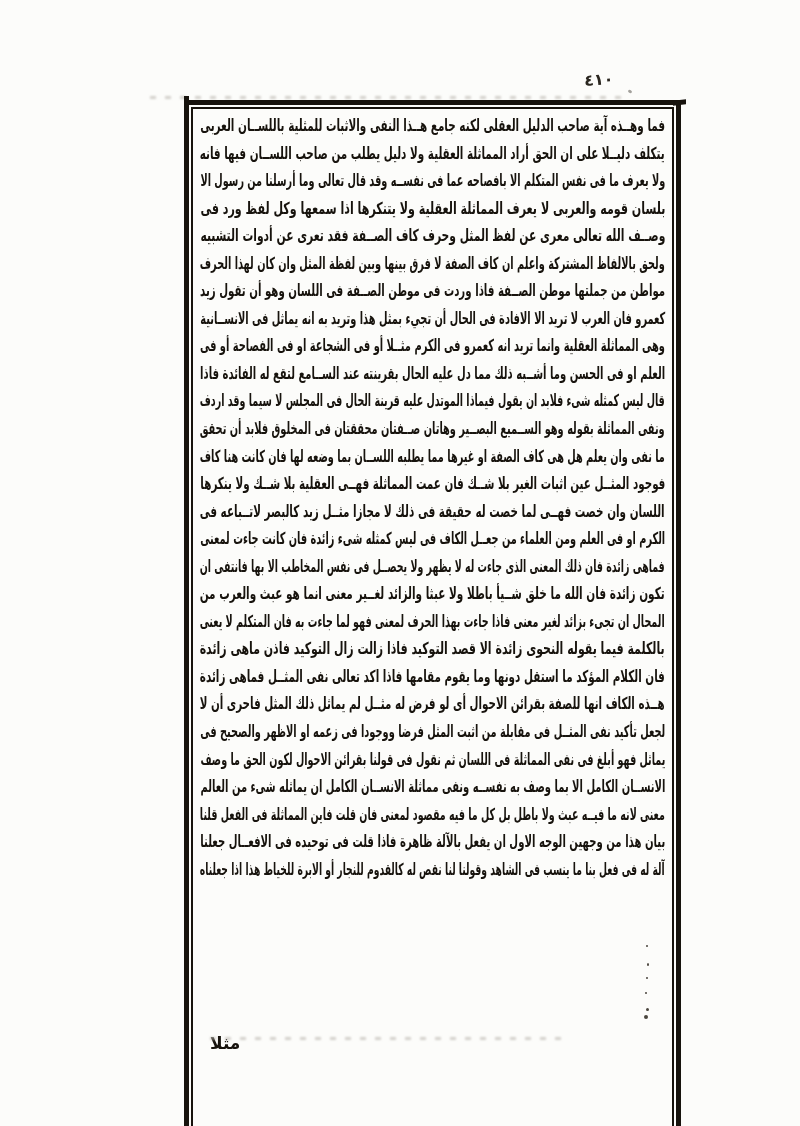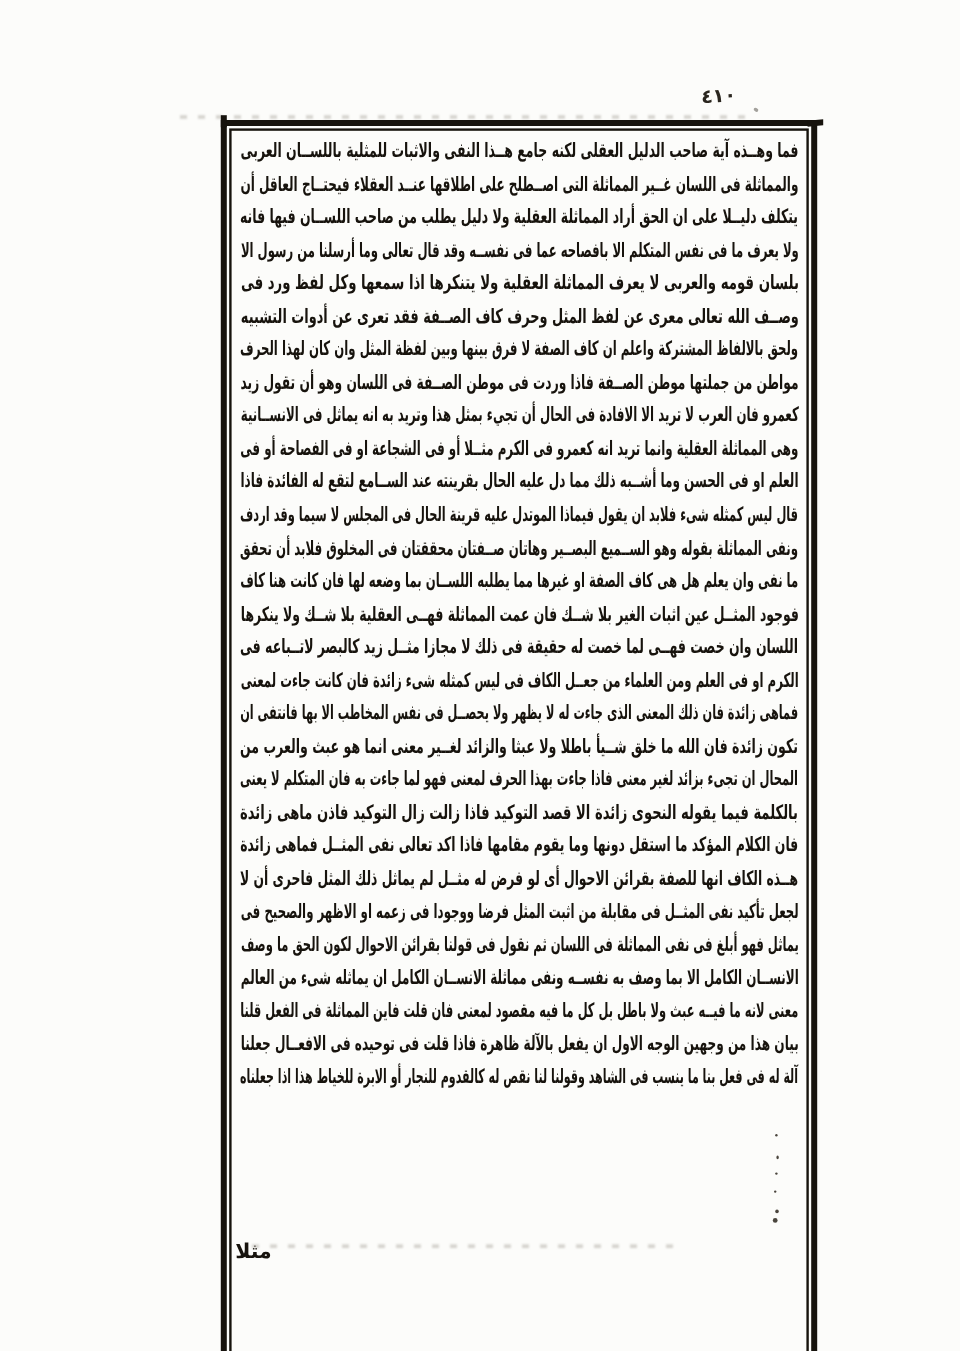--- a/index.html
+++ b/index.html
@@ -25,21 +25,21 @@
     direction:rtl;overflow:hidden;
   }
   .line{
     height:27.55px;line-height:27.55px;white-space:nowrap;
     font-size:16.5px;font-weight:bold;color:#17130d;
   }
   .line > span{
     display:inline-block;white-space:nowrap;transform-origin:100% 50%;
   }
   .catchword{
-    position:absolute;left:196px;top:1033px;
+    position:absolute;left:210px;top:1033px;
     font-size:17px;font-weight:bold;color:#17130d;direction:rtl;
   }
   .tick{position:absolute;background:#17130d;}
   .tick.tr{top:-5px;right:-10px;width:13px;height:5px;transform:skewY(-6deg);}
   .tick.br-h{bottom:-5px;right:-11px;width:14px;height:5px;}
   .tick.br-v{bottom:-11px;right:-5px;width:5px;height:13px;}
   .tick.tl{top:-9px;left:-5px;width:5px;height:10px;}
   .speck{position:absolute;background:#4a453d;border-radius:50%;}
   .smudge{
     position:absolute;height:3px;opacity:.55;filter:blur(1px);
@@ -56,21 +56,20 @@
   <div class="smudge" style="left:150px;top:96px;width:480px;"></div>
 
   <div class="frame-outer">
     <div class="tick tr"></div>
     <div class="tick br-h"></div>
     <div class="tick br-v"></div>
     <div class="tick tl"></div>
     <div class="frame-inner">
       <div class="text-block">
         <div class="line"><span style="transform: scaleX(0.6308);">فما وهــذه آية صاحب الدليل العقلى لكنه جامع هــذا النفى والاثبات للمثلية باللســان العربى</span></div>
-        <div class="line"><span style="transform: scaleX(0.6086);">والمماثلة فى اللسان غــير المماثلة التى اصــطلح على اطلاقها عنــد العقلاء فيحتــاج العاقل أن</span></div>
         <div class="line"><span style="transform: scaleX(0.6295);">يتكلف دليــلا على ان الحق أراد المماثلة العقلية ولا دليل يطلب من صاحب اللســان فيها فانه</span></div>
         <div class="line"><span style="transform: scaleX(0.5883);">ولا يعرف ما فى نفس المتكلم الا بافصاحه عما فى نفســه وقد قال تعالى وما أرسلنا من رسول الا</span></div>
         <div class="line"><span style="transform: scaleX(0.6715);">بلسان قومه والعربى لا يعرف المماثلة العقلية ولا يتنكرها اذا سمعها وكل لفظ ورد فى</span></div>
         <div class="line"><span style="transform: scaleX(0.6509);">وصــف الله تعالى معرى عن لفظ المثل وحرف كاف الصــفة فقد تعرى عن أدوات التشبيه</span></div>
         <div class="line"><span style="transform: scaleX(0.5918);">ولحق بالالفاظ المشتركة واعلم ان كاف الصفة لا فرق بينها وبين لفظة المثل وان كان لهذا الحرف</span></div>
         <div class="line"><span style="transform: scaleX(0.6183);">مواطن من جملتها موطن الصــفة فاذا وردت فى موطن الصــفة فى اللسان وهو أن تقول زيد</span></div>
         <div class="line"><span style="transform: scaleX(0.5944);">كعمرو فان العرب لا تريد الا الافادة فى الحال أن تجيء بمثل هذا وتريد به انه يماثل فى الانســانية</span></div>
         <div class="line"><span style="transform: scaleX(0.5977);">وهى المماثلة العقلية وانما تريد انه كعمرو فى الكرم مثــلا أو فى الشجاعة او فى الفصاحة أو فى</span></div>
         <div class="line"><span style="transform: scaleX(0.6078);">العلم او فى الحسن وما أشــبه ذلك مما دل عليه الحال بقرينته عند الســامع لتقع له الفائدة فاذا</span></div>
         <div class="line"><span style="transform: scaleX(0.5771);">قال ليس كمثله شىء فلابد ان يقول فيماذا الموتدل عليه قرينة الحال فى المجلس لا سيما وقد اردف</span></div>

